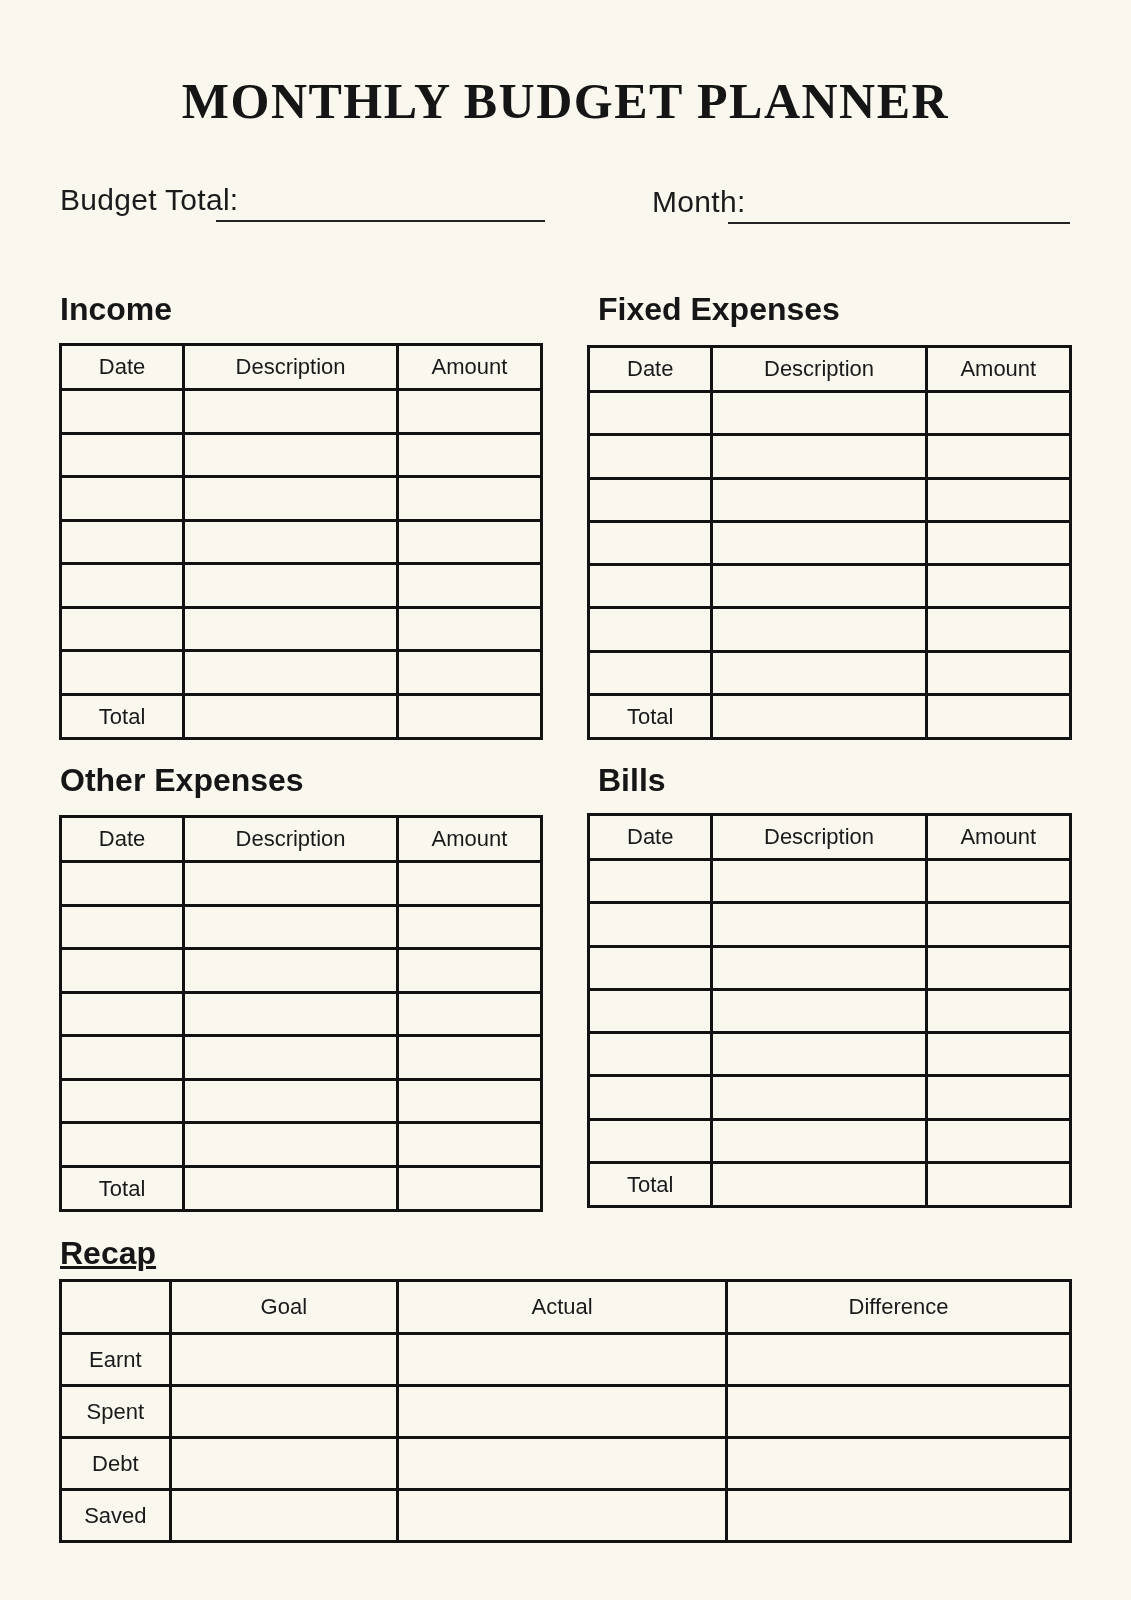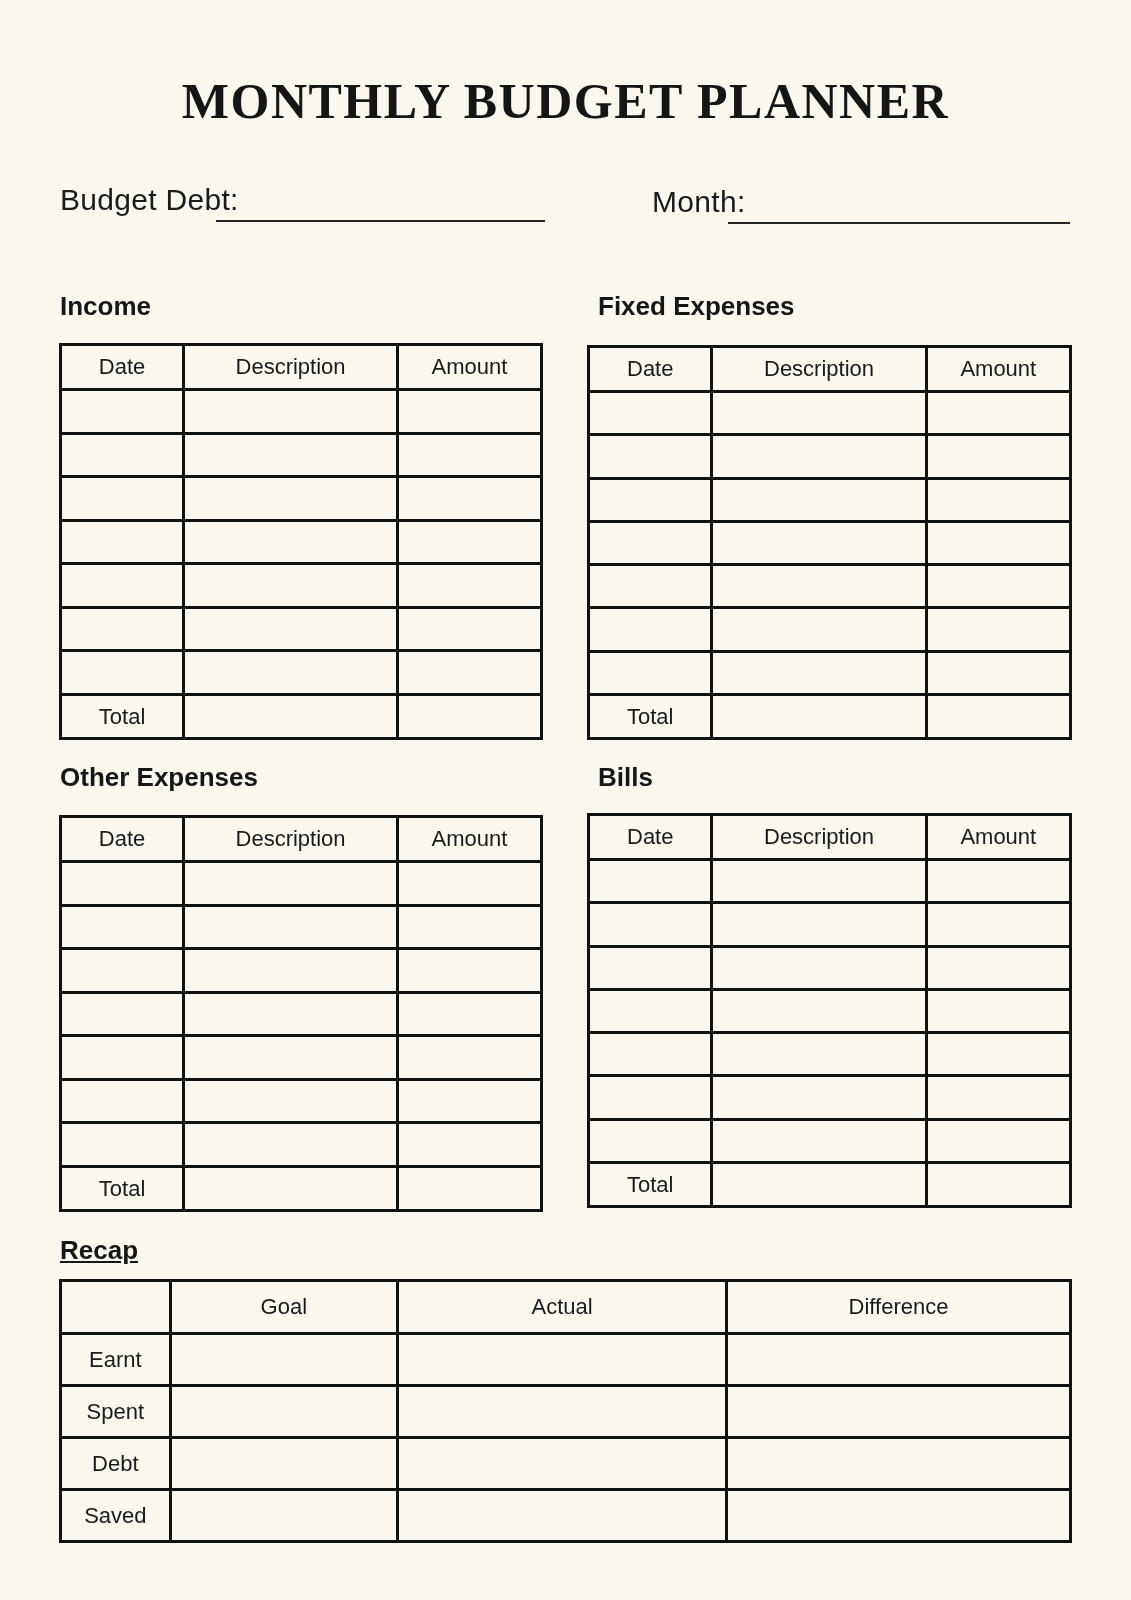--- a/index.html
+++ b/index.html
@@ -29,21 +29,21 @@
   }
   .lbl-goal  { left:60px;  top:183px; }
   .lbl-month { left:652px; top:185px; }
   .field-line { position:absolute; height:0; border-bottom:2px solid #232323; }
   .line-goal  { left:216px; top:220px; width:329px; }
   .line-month { left:728px; top:222px; width:342px; }
 
   
   .section-title {
     position:absolute; margin:0;
-    font-size:26px; font-weight:700; color:#161616; white-space:nowrap;
+    font-size:32px; font-weight:700; color:#161616; white-space:nowrap;
   }
   .st-income { left:60px;  top:291px; }
   .st-fixed  { left:598px; top:291px; }
   .st-other  { left:60px;  top:762px; }
   .st-bills  { left:598px; top:762px; }
   .st-recap  { left:60px;  top:1235px;text-decoration:underline; }
 
   
   .tbl-wrap { position:absolute; }
   .w-income { left:59px;  top:343px; width:484px;  height:397px; }
@@ -81,21 +81,21 @@
   .r-actual{ width:32.58%; }
   .r-diff  { width:34.05%; }
 </style>
 </head>
 <body>
 
 <div class="page">
 
   <h1 class="title">MONTHLY BUDGET PLANNER</h1>
 
-  <span class="field-label lbl-goal">Budget Debt:</span>
+  <span class="field-label lbl-goal">Budget Total:</span>
   <span class="field-line line-goal"></span>
 
   <span class="field-label lbl-month">Month:</span>
   <span class="field-line line-month"></span>
 
   <h2 class="section-title st-income">Income</h2>
   <div class="tbl-wrap w-income">
     <table class="ledger">
       <colgroup>
           <col class="c-date">

